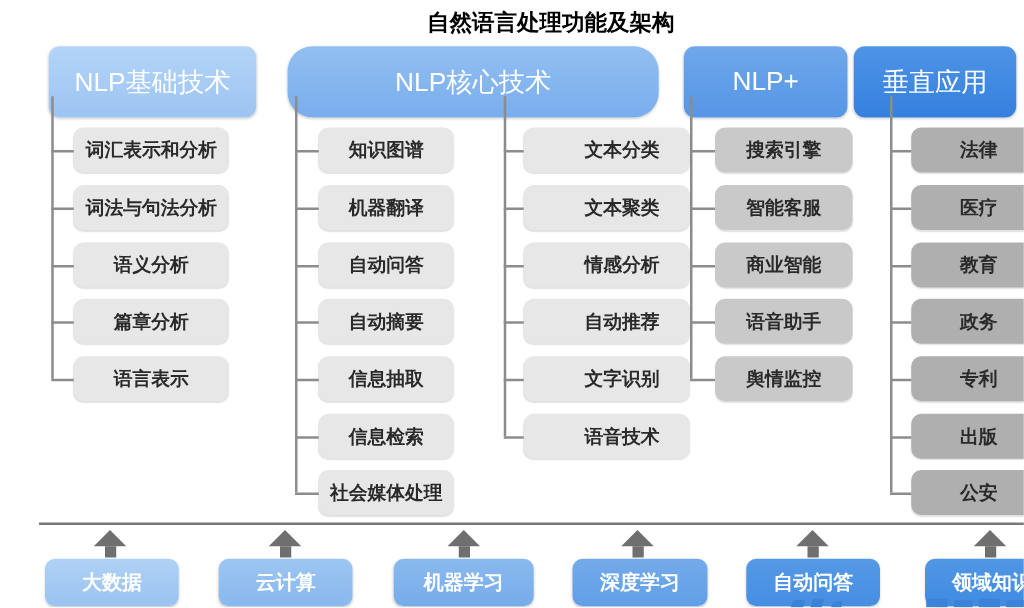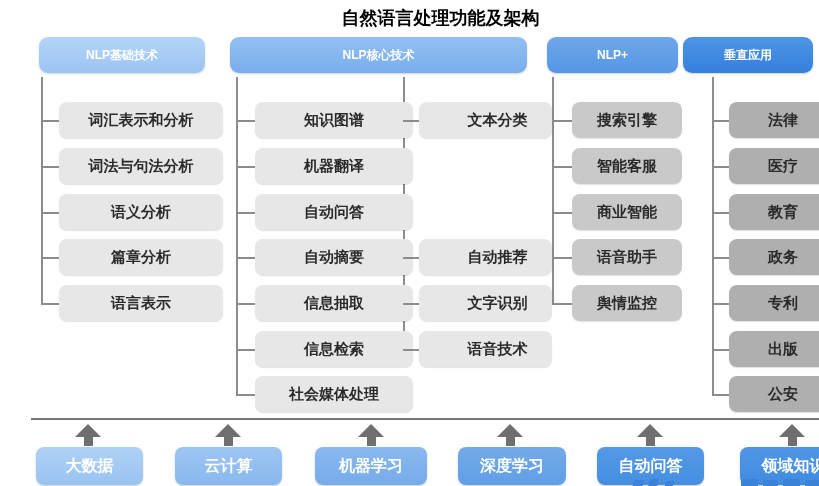--- a/index.html
+++ b/index.html
@@ -7,48 +7,48 @@
     position:relative;width:819px;height:486px;overflow:hidden;background:#ffffff;
     font-family:"Liberation Sans","DejaVu Sans",sans-serif;
     margin-left:31px;
   }
   .title{
     position:absolute;top:6px;left:0;width:819px;text-align:center;
     font-size:18px;font-weight:bold;color:#000;
   }
   
   .hdr{
-    position:absolute;top:37px;height:36px;border-radius:9px;color:#fff;
+    position:absolute;top:37px;height:57px;border-radius:9px;color:#fff;
     display:flex;align-items:center;justify-content:center;
-    font-size:12px;font-weight:bold;box-shadow:0 1px 2px rgba(0,0,0,.18);
+    font-size:21px;font-weight:normal;box-shadow:0 1px 2px rgba(0,0,0,.18);
   }
   .hdr1{left:8px;width:166px;background:linear-gradient(180deg,#B3D4F7,#9CC4F2);}
-  .hdr2{left:199px;width:297px;background:linear-gradient(180deg,#92BFF1,#79ADEC);}
+  .hdr2{left:199px;width:297px;background:linear-gradient(180deg,#92BFF1,#79ADEC);border-radius:20px;}
   .hdr3{left:516px;width:131px;background:linear-gradient(180deg,#6FA7EA,#5596E5);}
   .hdr4{left:652px;width:130px;background:linear-gradient(180deg,#4E94E6,#3580DD);}
   
   .vline{position:absolute;width:2px;background:#8c8c8c;}
   .v1{left:10px;top:77px;height:226px;}
   .v2{left:205px;top:77px;height:317px;}
   .v3{left:372px;top:77px;height:272px;}
   .v4{left:521px;top:77px;height:226px;}
   .v5{left:681px;top:77px;height:317px;}
   
   .item{
     position:absolute;height:36px;border-radius:8px;background:#E7E7E7;
     display:flex;align-items:center;justify-content:center;
     font-size:15px;font-weight:bold;color:#2a2a2a;
     box-shadow:0 1px 1px rgba(0,0,0,.12);
   }
   .item::before{
     content:"";position:absolute;left:calc(-1 * var(--stub));top:50%;
     width:var(--stub);height:2px;background:#8c8c8c;
   }
-  .c1 {left:28px;width:164px;--stub:18px;}
-  .c2a{left:224px;width:158px;--stub:19px;}
+  .c1 {left:28px;width:124px;--stub:18px;}
+  .c2a{left:224px;width:108px;--stub:19px;}
   .c2b{left:388px;width:109px;padding-left:24px;--stub:16px;}
   .c3 {left:541px;width:110px;--stub:20px;background:#C9C9C9;}
   .c4 {left:698px;width:108px;--stub:17px;background:#AFAFAF;}
   .r0{top:102px;} .r1{top:148px;} .r2{top:194px;} .r3{top:239px;}
   .r4{top:285px;} .r5{top:331px;} .r6{top:376px;}
   
   .sep{position:absolute;left:0;top:418px;width:819px;height:2px;background:#787878;}
   .arrow{position:absolute;top:424px;width:28px;}
   .tri{width:0;height:0;margin:0 auto;
        border-left:13px solid transparent;border-right:13px solid transparent;
@@ -104,20 +104,22 @@
 
   <div class="item c2a r0">知识图谱</div>
   <div class="item c2a r1">机器翻译</div>
   <div class="item c2a r2">自动问答</div>
   <div class="item c2a r3">自动摘要</div>
   <div class="item c2a r4">信息抽取</div>
   <div class="item c2a r5">信息检索</div>
   <div class="item c2a r6">社会媒体处理</div>
 
   <div class="item c2b r0">文本分类</div>
+  <div class="item c2b r1">文本聚类</div>
+  <div class="item c2b r2">情感分析</div>
   <div class="item c2b r3">自动推荐</div>
   <div class="item c2b r4">文字识别</div>
   <div class="item c2b r5">语音技术</div>
 
   <div class="item c3 r0">搜索引擎</div>
   <div class="item c3 r1">智能客服</div>
   <div class="item c3 r2">商业智能</div>
   <div class="item c3 r3">语音助手</div>
   <div class="item c3 r4">舆情监控</div>
 

